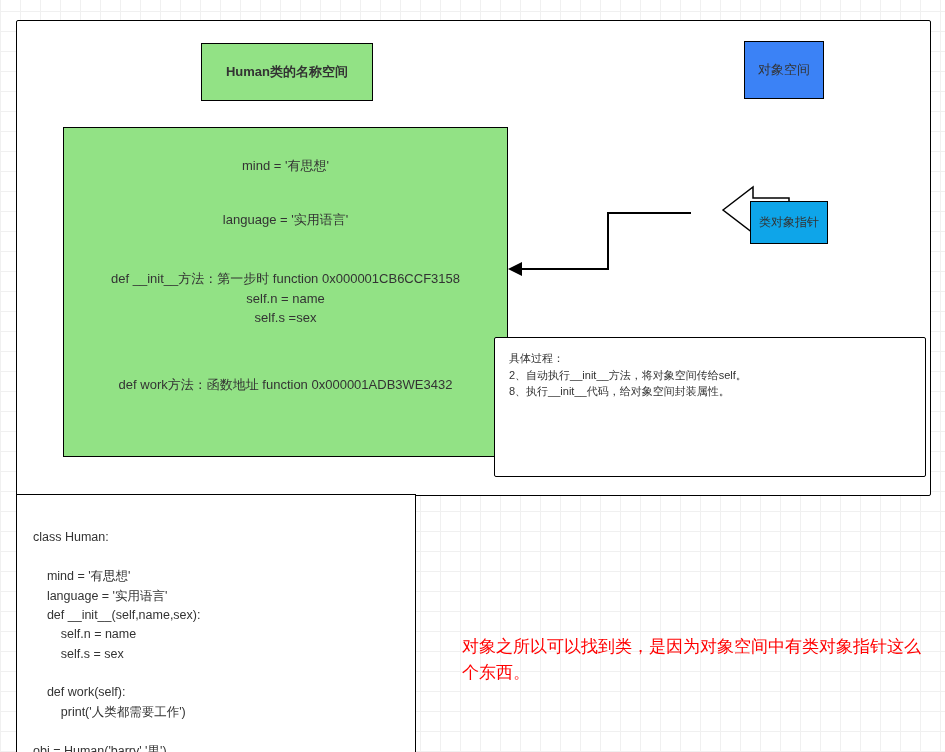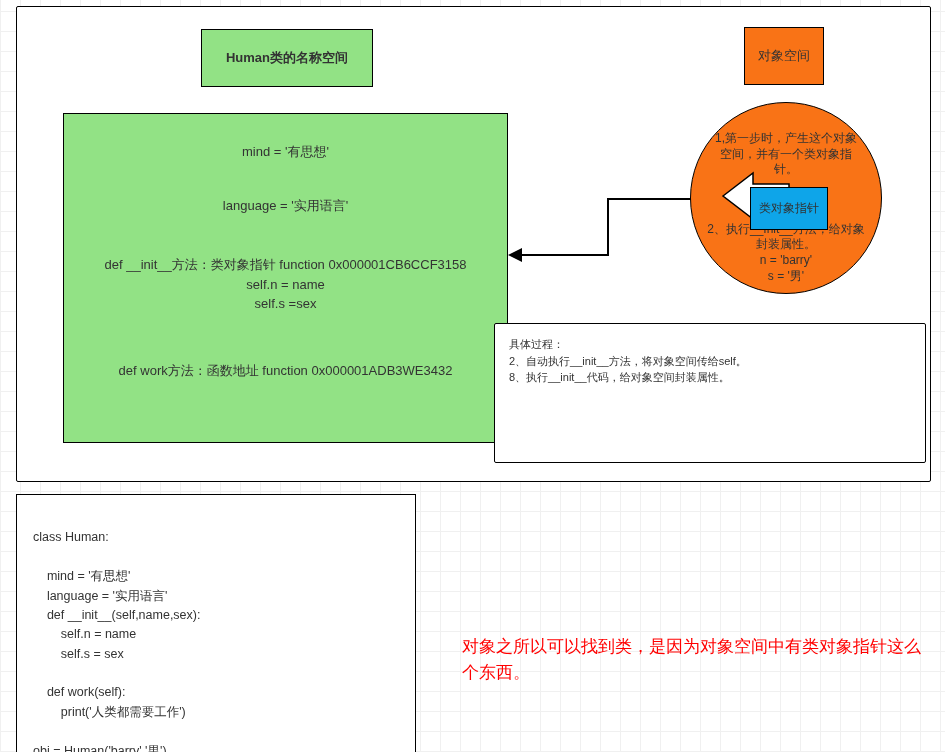--- a/index.html
+++ b/index.html
@@ -28,21 +28,21 @@
     text-align: center;
     font-size: 13px;
     line-height: 1.5;
     color: #333;
   }
   .green-title {
     font-weight: bold;
     padding: 18px 10px;
   }
   .pink-box {
-    background: #f97316;
+    background: #3b82f6;
     border: 1.5px solid #000;
     position: absolute;
     text-align: center;
     font-size: 13px;
     color: #333;
   }
   .circle {
     border-radius: 50%;
     padding: 10px;
     line-height: 1.3;
@@ -75,46 +75,39 @@
     position: absolute;
     color: #ff0000;
     font-size: 17px;
     line-height: 1.5;
   }
   svg.arrow { position: absolute; overflow: visible; }
 </style>
 </head>
 <body>
 
-<div class="panel" style="left:16px; top:6px; width:915px; height:476px;">
+<div class="panel" style="left:16px; top:20px; width:915px; height:476px;">
 
   <div class="green-box green-title" style="left:184px; top:22px; width:172px;">
     <span>Human类的名称空间</span>
   </div>
 
   <div class="green-box" style="left:46px; top:106px; width:445px; height:330px;">
     <div style="margin-top:28px;">mind = '有思想'</div>
     <div style="margin-top:34px;">language = '实用语言'</div>
-    <div style="margin-top:40px;">def __init__方法：类对象指针 function 0x000001CB6CCF3158</div>
+    <div style="margin-top:40px;">def __init__方法：第一步时 function 0x000001CB6CCF3158</div>
     <div>self.n = name</div>
     <div>self.s =sex</div>
     <div style="margin-top:47px;">def work方法：函数地址 function 0x000001ADB3WE3432</div>
   </div>
 
   <div class="pink-box" style="left:727px; top:20px; width:80px; height:58px; display:flex; align-items:center; justify-content:center;">
     <span>对象空间</span>
   </div>
 
-  <div class="pink-box circle" style="left:673px; top:95px; width:192px; height:192px;">
-    <div style="margin-top:18px; padding:0 10px;">1,第一步时，产生这个对象空间，并有一个类对象指针。</div>
-    <div style="height:44px;"></div>
-    <div style="padding:0 6px;">2、执行__Init__方法，给对象封装属性。</div>
-    <div>n = 'barry'</div>
-    <div>s = '男'</div>
-  </div>
 
   <svg class="arrow" style="left:706px; top:164px;" width="68" height="50">
     <polygon points="0,25 30,2 30,13 66,13 66,37 30,37 30,48" fill="#ffffff" stroke="#000" stroke-width="1.5"></polygon>
   </svg>
 
   <div class="pointer-label" style="left:733px; top:180px; width:78px;">
     <span>类对象指针</span>
   </div>
 
   <svg class="arrow" style="left:491px; top:190px;" width="186" height="70">

